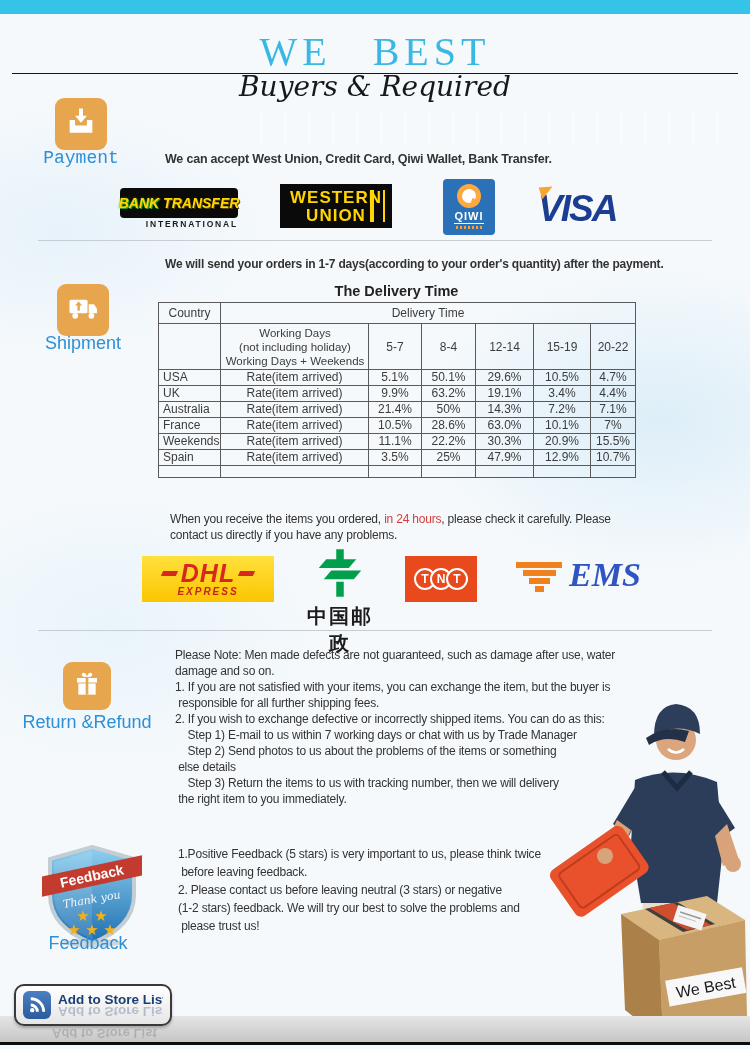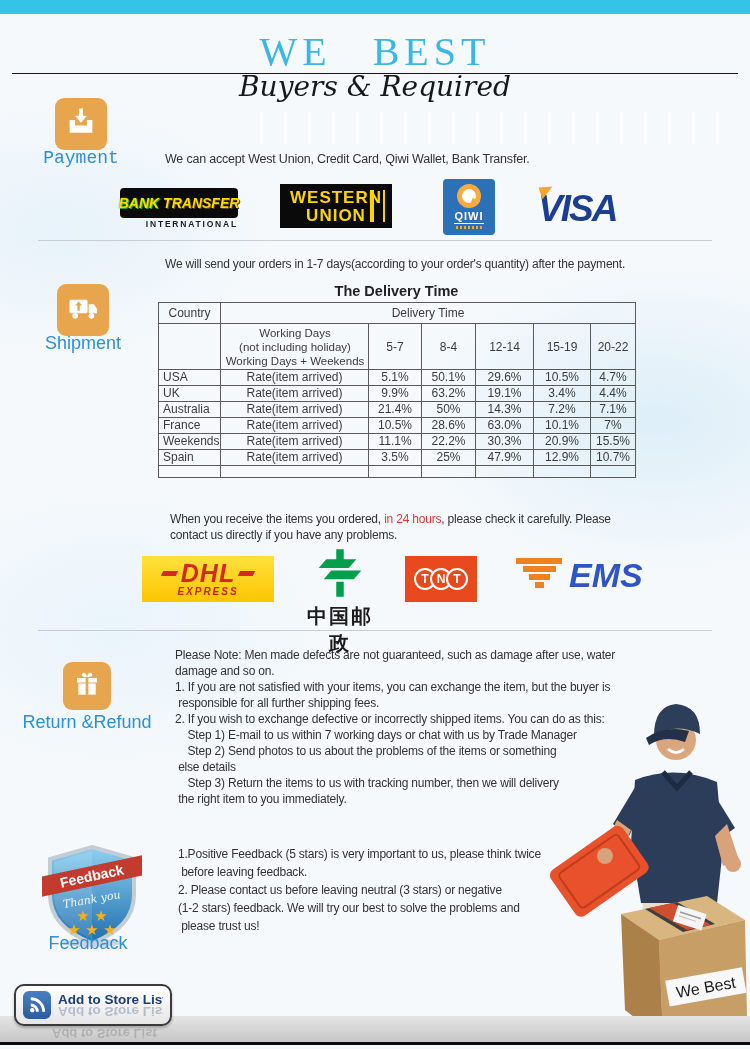--- a/index.html
+++ b/index.html
@@ -20,21 +20,21 @@
     font-family:"DejaVu Serif", serif; font-style:italic; font-size:28px; color:#15181d; }
   .watermark { position:absolute; top:112px; left:260px; width:470px; height:32px; opacity:.5;
     background:repeating-linear-gradient(90deg, rgba(255,255,255,.95) 0 3px, rgba(255,255,255,0) 3px 24px); }
 
   .divider { position:absolute; left:38px; width:674px; height:1px; background:#c7cdd2; }
 
   .sec-icon { position:absolute; width:52px; height:52px; background:#e7a64e; border-radius:9px;
     display:flex; align-items:center; justify-content:center; }
   .sec-label { position:absolute; color:#2d8fd5; font-size:18px; text-align:center; }
 
-  .body-text { color:#333; font-size:12px; letter-spacing:-0.2px; }
+  .body-text { color:#333; font-size:12px; letter-spacing:-0.2px;font-weight:bold; }
 
   
   .bt-logo { position:absolute; left:120px; top:188px; width:118px; }
   .bt-black { background:#0a0a0a; border-radius:4px; height:30px; display:flex;
     align-items:center; justify-content:center; gap:4px; font-style:italic; font-weight:bold; font-size:14px; }
   .bt-bank { color:#ffd800; text-shadow:0 0 2px #2f9e2f, 1px 1px 0 #2f9e2f; }
   .bt-transfer { color:#ffd800; text-shadow:1px 1px 0 #5a4400; }
   .bt-intl { color:#1c1c1c; font-size:8.5px; font-weight:bold; letter-spacing:1.8px;
     text-align:right; margin-top:1px; }
   .wu-logo { position:absolute; left:280px; top:184px; width:112px; height:44px; background:#0a0a0a;
@@ -86,21 +86,21 @@
     background:#d5281e; margin:0 4px; transform:skewX(-25deg); }
   .dhl-sub { color:#c4261d; font-style:italic; font-weight:bold; font-size:10px; letter-spacing:2px; }
   .cnpost { position:absolute; left:298px; top:548px; width:84px; text-align:center; }
   .cnpost-text { font-size:20px; color:#1c1c1c; font-weight:bold; letter-spacing:2px; margin-top:1px;
     font-family:"DejaVu Sans", sans-serif; }
   .tnt { position:absolute; left:405px; top:556px; width:72px; height:46px; background:#e8491d;
     display:flex; align-items:center; justify-content:center; }
   .tnt-c { width:22px; height:22px; border:2.5px solid #fff; border-radius:50%; background:#e8491d;
     color:#fff; font-weight:900; font-size:12px; display:flex; align-items:center;
     justify-content:center; margin:0 -3px; position:relative; }
-  .ems { position:absolute; left:516px; top:558px; display:flex; align-items:flex-start; gap:7px; }
+  .ems { position:absolute; left:516px; top:558px; display:flex; align-items:flex-end; gap:7px;font-family:Liberation Serif, serif; }
   .ems-tri { display:flex; flex-direction:column; align-items:center; gap:2px; }
   .ems-bar { background:#f0811f; height:6px; }
   .ems-text { font-size:34px; font-weight:900; font-style:italic; color:#2f55c3; line-height:1; }
 
   .return-text { position:absolute; left:175px; top:647px; font-size:12px; color:#333;
     line-height:16px; white-space:pre; letter-spacing:-0.2px; }
   .feedback-text { position:absolute; left:178px; top:845px; font-size:12px; color:#333;
     line-height:18px; white-space:pre; letter-spacing:-0.2px; }
 
   .man-photo { position:absolute; left:525px; top:688px; width:225px; height:354px; }

